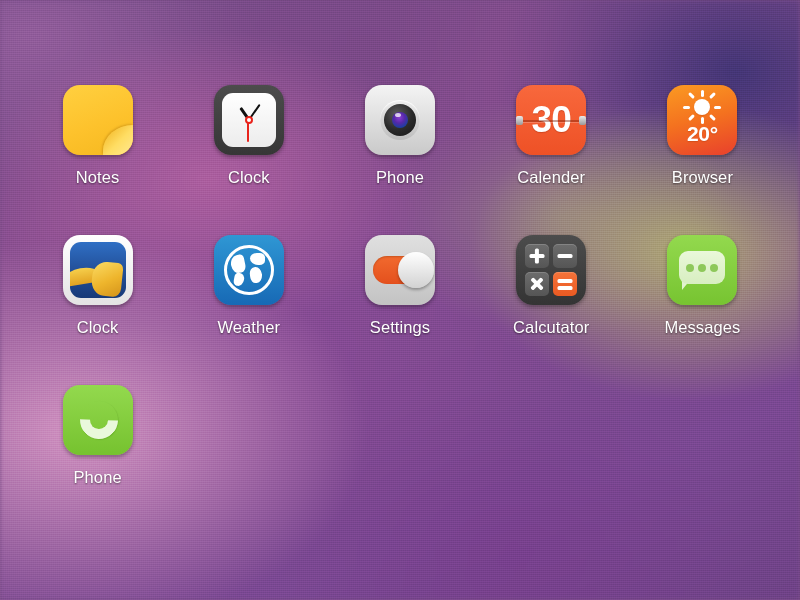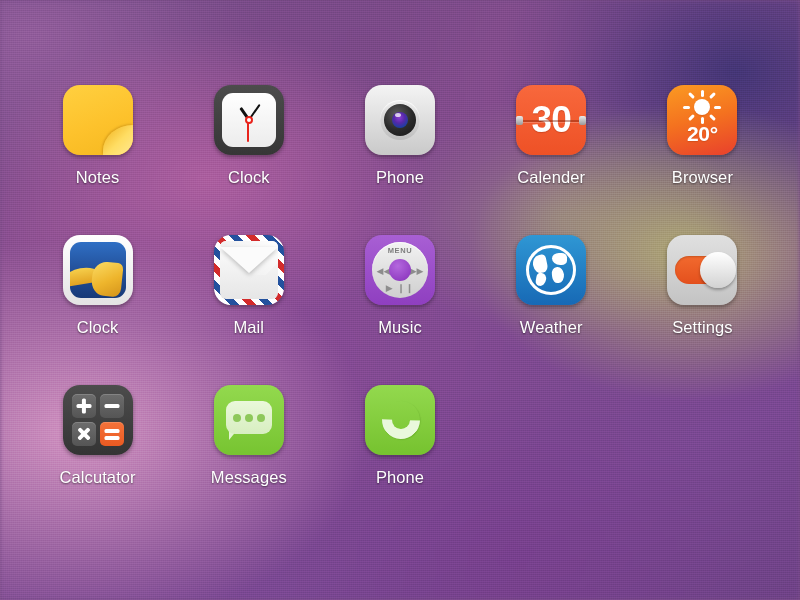--- a/index.html
+++ b/index.html
@@ -411,43 +411,21 @@
     <div class="app">
       <div class="icon ic-photos">
         <div class="inner">
           <div class="dune-a"></div>
           <div class="dune-b"></div>
         </div>
       </div>
       <div class="label">Clock</div>
     </div>
 
-    <div class="app">
-      <div class="icon ic-mail">
-        <div class="paper">
-          <div class="flapwrap">
-            <div class="flap"></div>
-          </div>
-          <div class="vfold"></div>
-        </div>
-      </div>
-      <div class="label">Mail</div>
-    </div>
-
-    <div class="app">
-      <div class="icon ic-music">
-        <div class="wheel"></div>
-        <div class="menu">MENU</div>
-        <div class="glyph g-prev">◀◀</div>
-        <div class="glyph g-next">▶▶</div>
-        <div class="glyph g-play">▶ ❙❙</div>
-        <div class="center"></div>
-      </div>
-      <div class="label">Music</div>
-    </div>
+
 
     <div class="app">
       <div class="icon ic-browser">
         <div class="globe"></div>
         <div class="land l1"></div>
         <div class="land l2"></div>
         <div class="land l3"></div>
         <div class="land l4"></div>
       </div>
       <div class="label">Weather</div>

